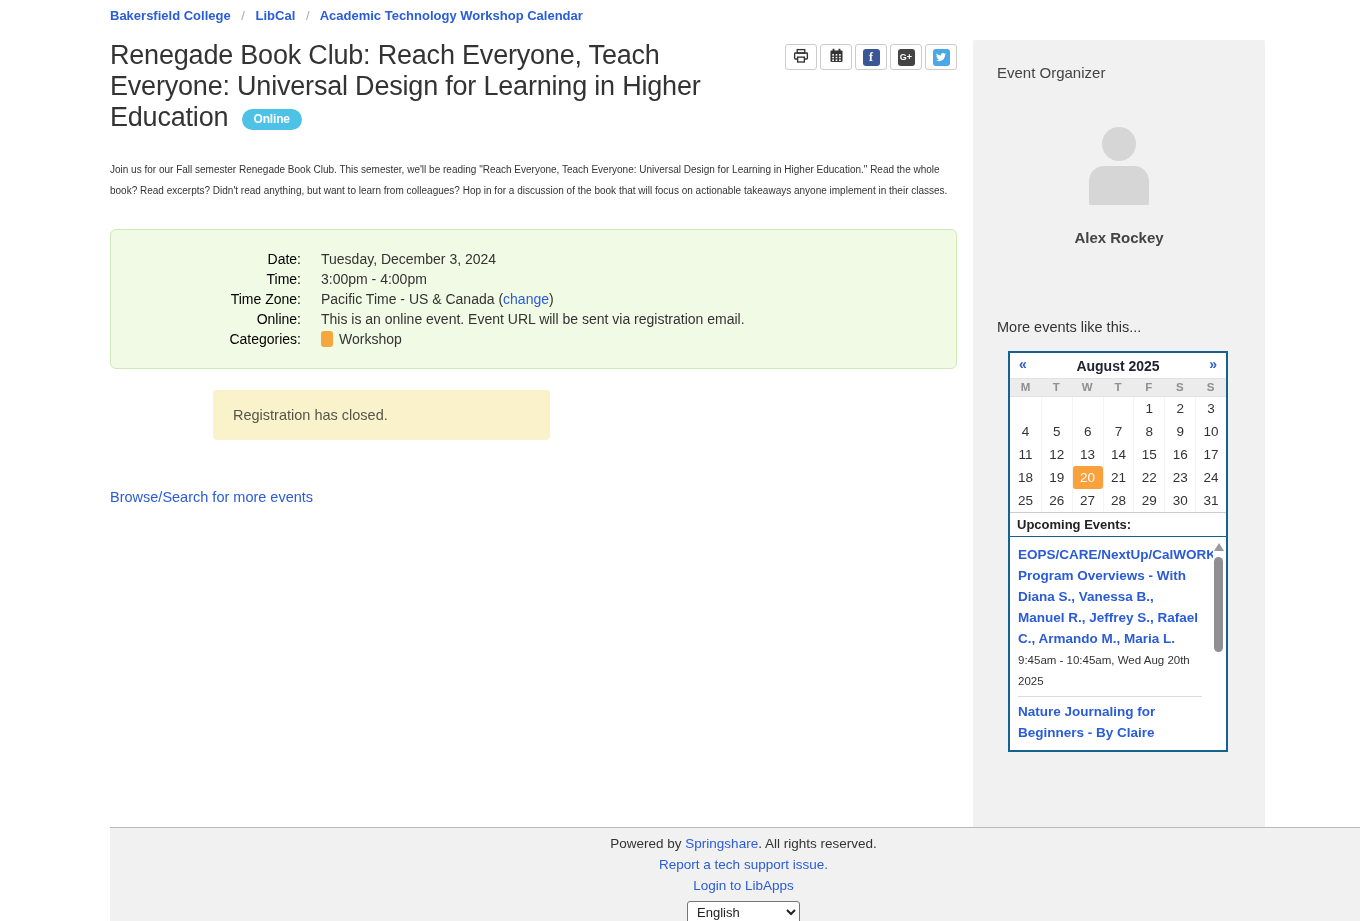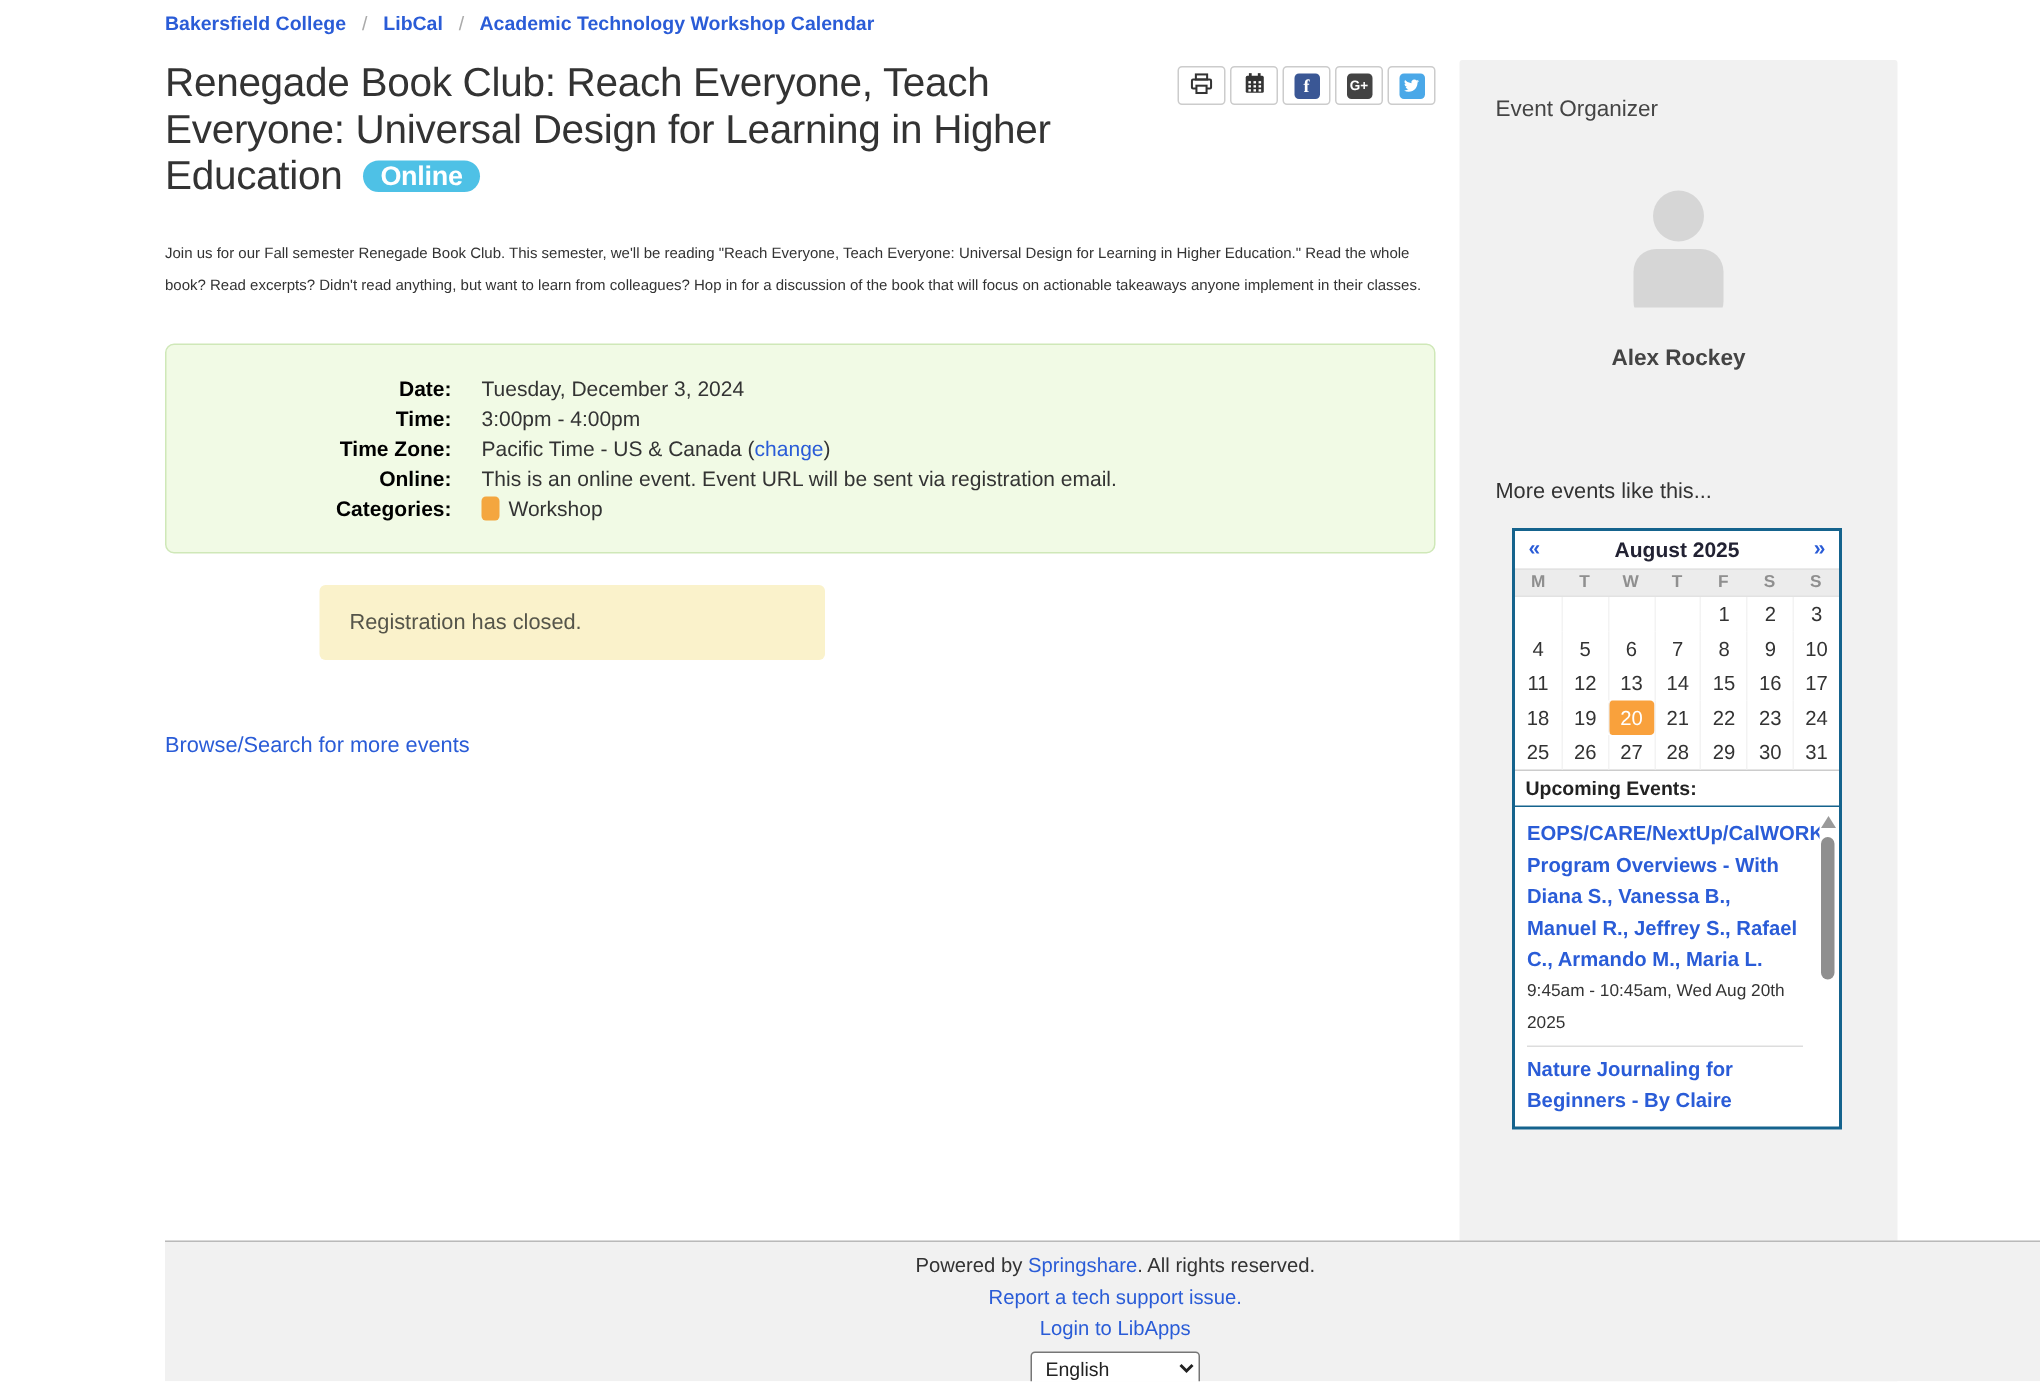--- a/index.html
+++ b/index.html
@@ -10,37 +10,37 @@
 
   
   .breadcrumb { position:absolute; left:110px; top:8px; font-size:13px; font-weight:bold; }
   .breadcrumb a { color:#2a5cd7; }
   .breadcrumb .sep { color:#aaa; font-weight:normal; margin:0 7px; }
 
   
   .main-col { position:absolute; left:110px; top:40px; width:847px; }
   .head-row { display:flex; justify-content:space-between; align-items:flex-start; }
   h1.title { font-size:27px; font-weight:400; color:#333; line-height:31px; width:688px; letter-spacing:-0.2px; }
-  .badge-online { display:inline-block; background:#4ec1e6; color:#fff; font-size:18px; font-weight:bold;
+  .badge-online { display:inline-block; background:#4ec1e6; color:#fff; font-size:12px; font-weight:bold;
     padding:3px 12px; border-radius:13px; vertical-align:3px; margin-left:6px; line-height:15px; }
   .share-group { display:flex; gap:3px; margin-top:4px; }
   .share-btn { width:32px; height:26px; background:#fff; border:1px solid #ccc; border-radius:3px;
     display:flex; align-items:center; justify-content:center; cursor:pointer; padding:0; }
   .sq-icon { width:17px; height:17px; border-radius:3px; display:flex; align-items:center; justify-content:center;
     color:#fff; font-weight:bold; }
   .fb { background:#3a5795; font-size:12px; font-family:"Liberation Serif",serif; }
   .gp { background:#434343; font-size:9px; }
   .tw { background:#4aa8e8; }
 
   .desc { margin-top:26px; font-size:10px; line-height:21px; color:#333; }
 
   
   .details-box { margin-top:28px; background:#f1fae5; border:1px solid #cfe8b8; border-radius:6px; padding:19px 10px; }
   .d-row { display:flex; line-height:20px; font-size:14px; }
-  .d-label { width:180px; text-align:right; font-weight:bold; color:#000; flex:none; }
+  .d-label { width:180px; text-align:right; font-weight:normal; color:#000; flex:none; }
   .d-value { margin-left:20px; color:#333; }
   .d-value a { color:#2a5cd7; }
   .cat-swatch { display:inline-block; width:12px; height:16px; border-radius:3px; vertical-align:-3px; margin-right:6px; }
 
   .notice-box { margin-top:21px; margin-left:103px; width:337px; background:#faf2cb; border-radius:4px;
     padding:17px 20px; font-size:14.5px; color:#55554a; }
 
   .browse-link { display:inline-block; margin-top:49px; font-size:14.5px; color:#2a5cd7; }
 
   

